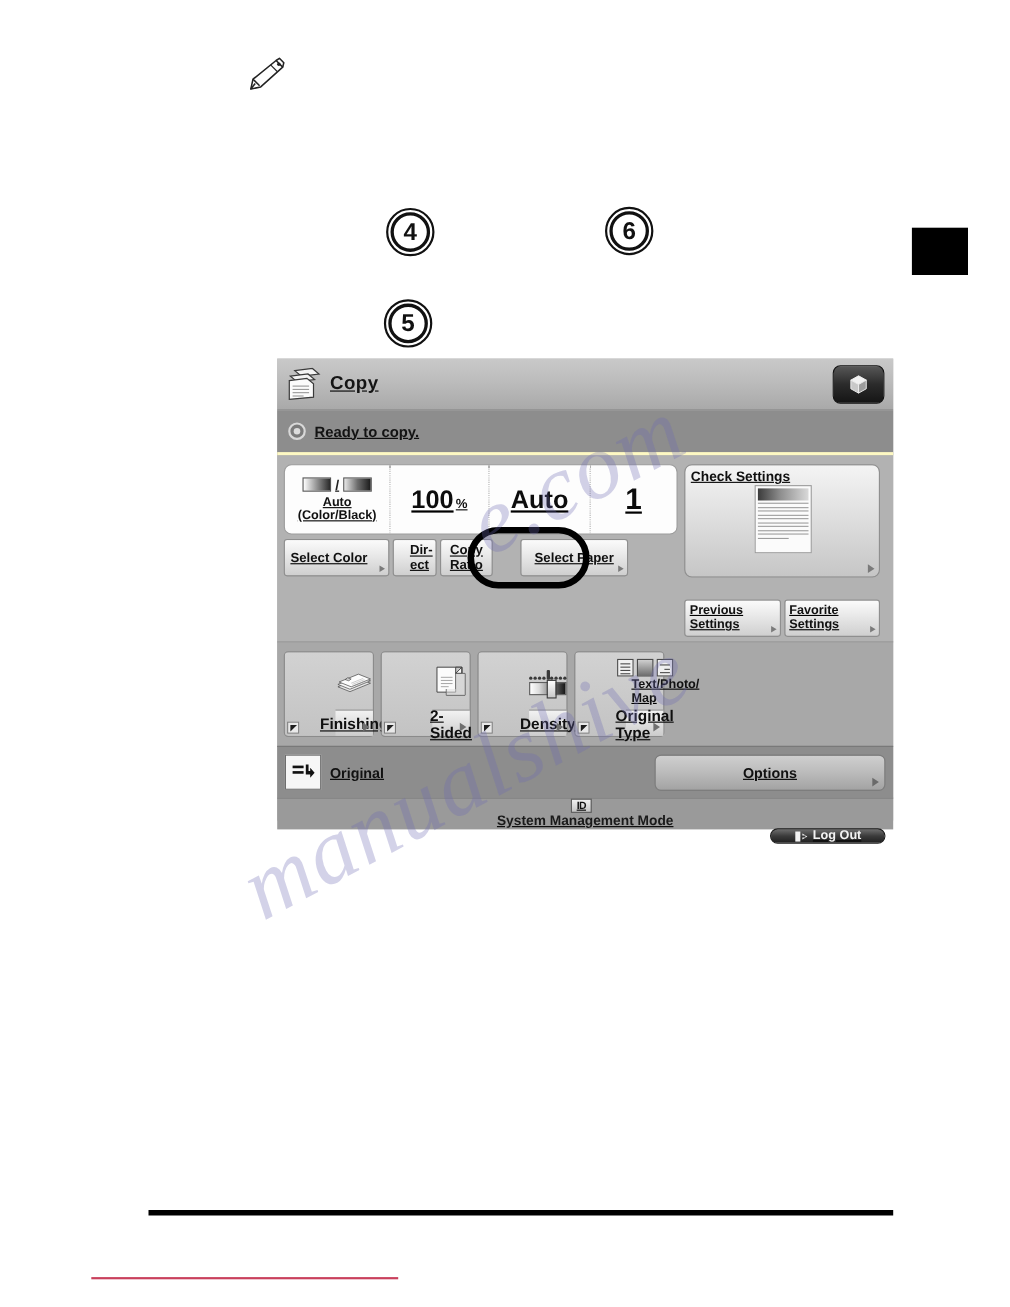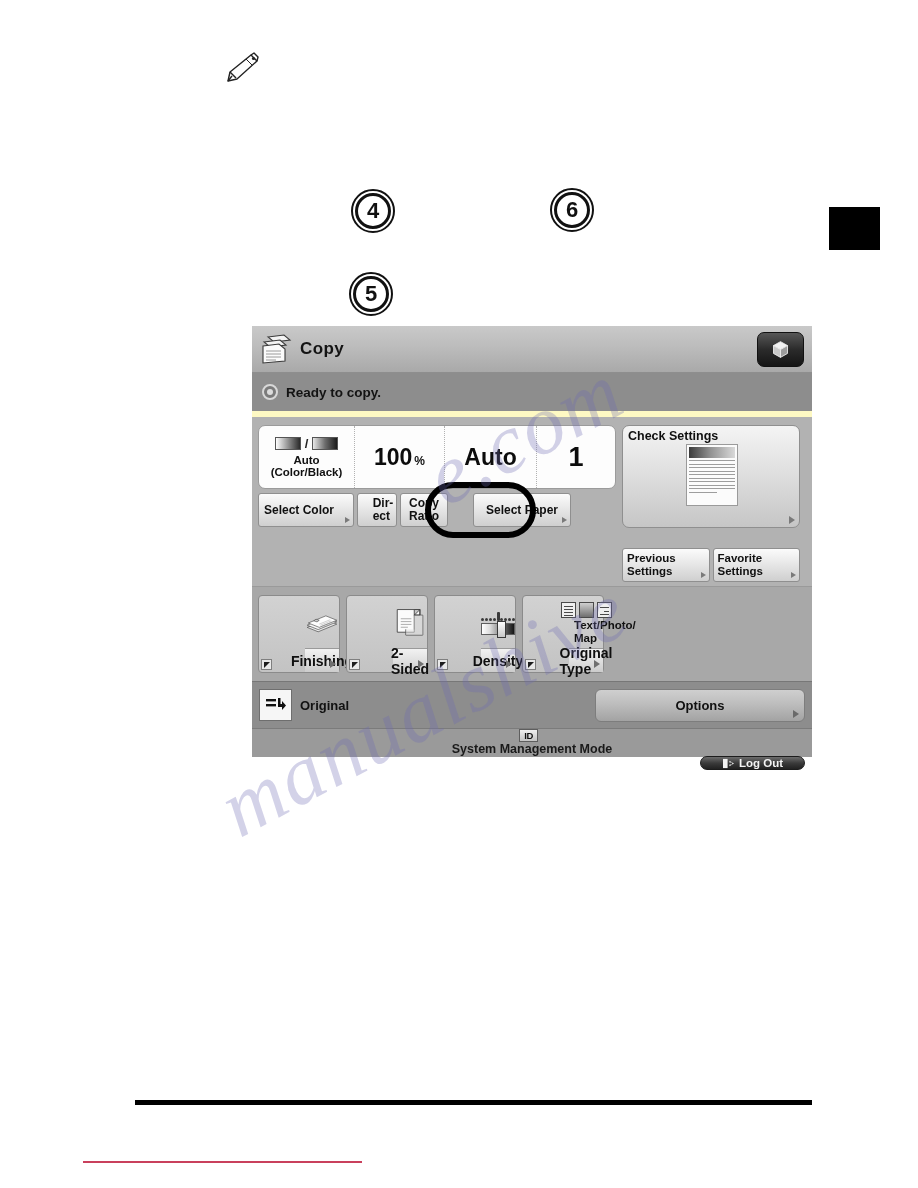--- a/index.html
+++ b/index.html
@@ -103,20 +103,21 @@
   
   .copier {
     position: absolute;
     left: 252px;
     top: 326px;
     width: 560px;
     height: 420px;
     background: #b7b7b7;
     box-sizing: border-box;
     z-index: 20;
+    text-decoration: underline;
   }
 
   
   .titlebar {
     height: 46px;
     background: linear-gradient(to bottom, #c9c9c9 0%, #bcbcbc 45%, #a9a9a9 100%);
     border-bottom: 1px solid #8e8e8e;
     display: flex;
     align-items: center;
     padding: 0 8px;
@@ -140,21 +141,21 @@
     border: 1px solid #111;
     display: flex;
     align-items: center;
     justify-content: center;
   }
 
   
   .statusbar {
     height: 38px;
     background: #8d8d8d;
-    border-bottom: 6px solid #fef9c3;
+    border-bottom: 3px solid #fef9c3;
     display: flex;
     align-items: center;
     padding-left: 10px;
   }
   .status-dot {
     width: 16px; height: 16px;
     border-radius: 50%;
     border: 2px solid #d8d8d8;
     box-sizing: border-box;
     background: #7b7b7b;

